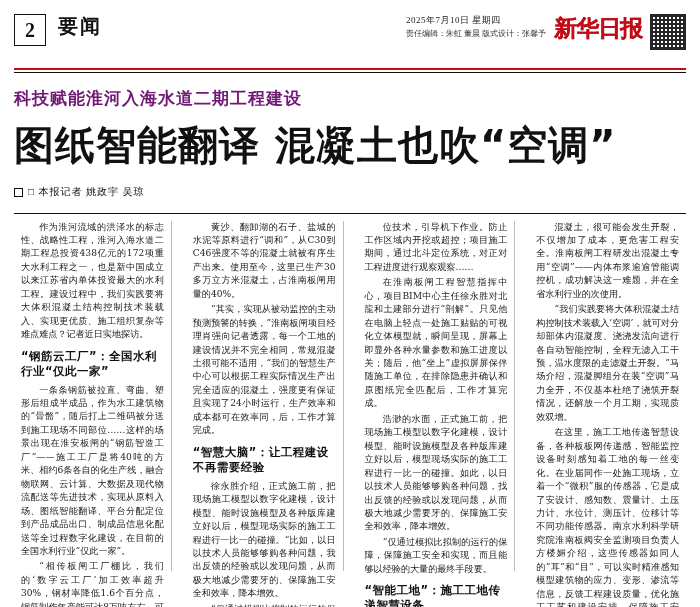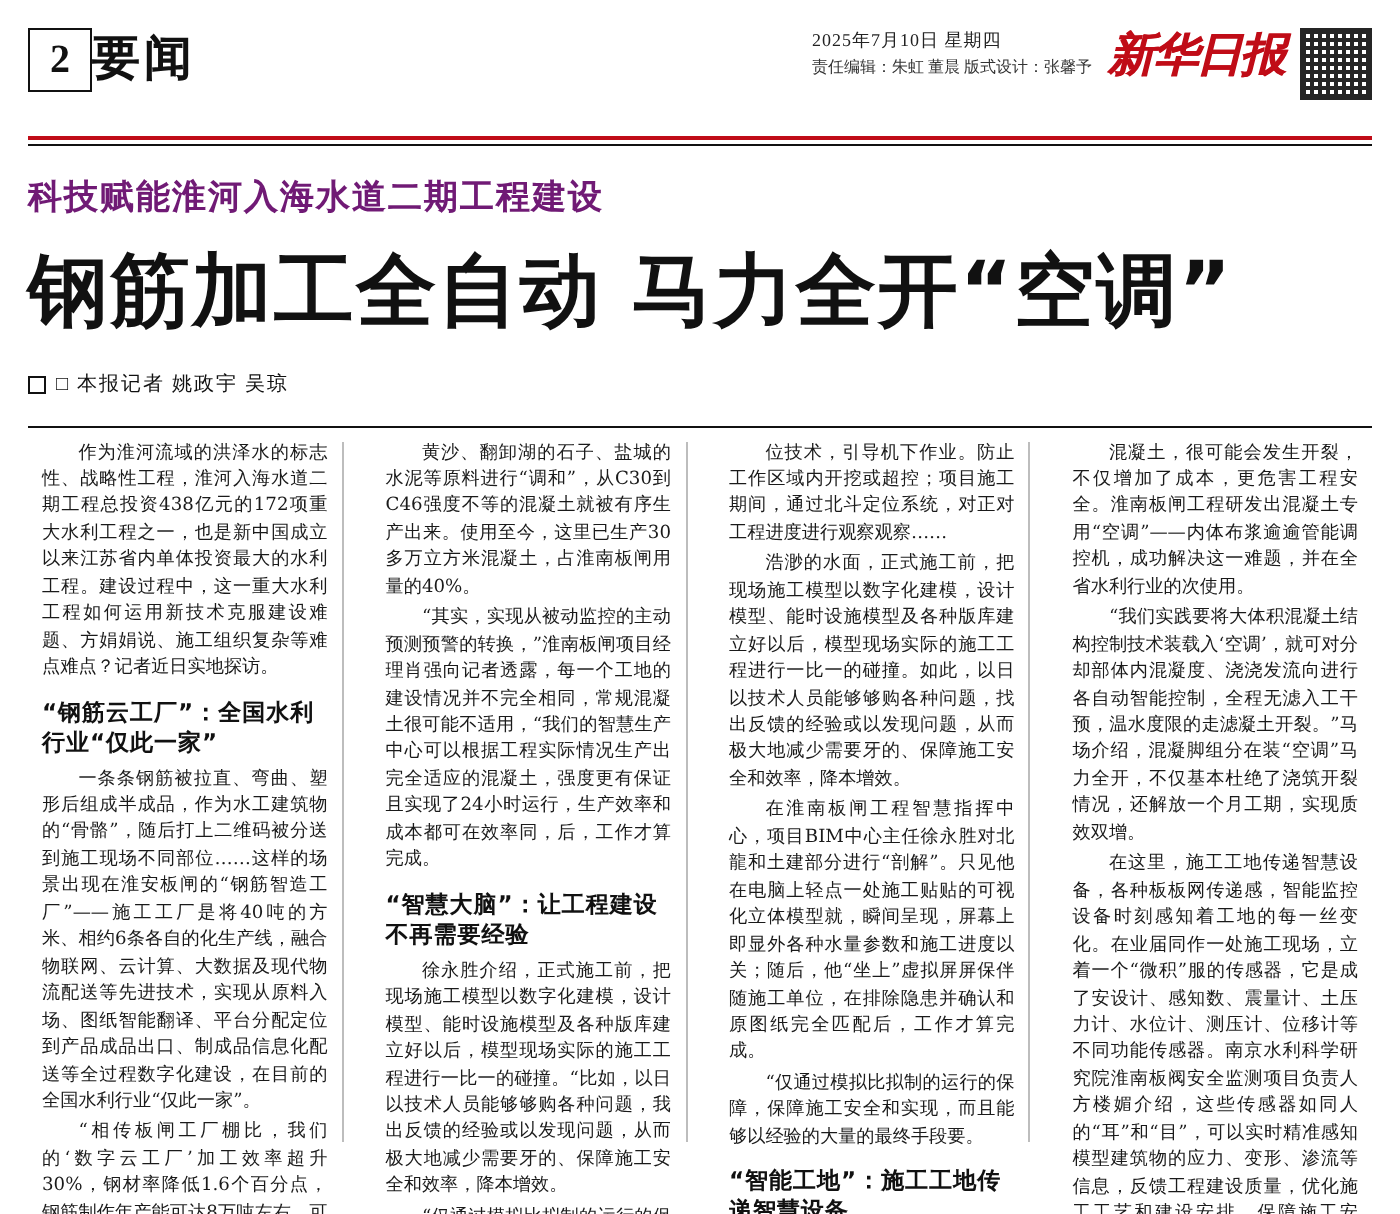--- a/index.html
+++ b/index.html
@@ -37,23 +37,24 @@
     border: 1.5px solid #111;
     display: flex;
     align-items: center;
     justify-content: center;
     font-size: 20px;
     font-weight: bold;
     font-family: "Liberation Serif", serif;
     margin-top: 2px;
   }
   .section-title {
-    font-size: 24px;
+    font-size: 20px;
     font-weight: bold;
     letter-spacing: 2px;
+    margin-left: 12px;
     margin-top: 1px;
     font-family: "DejaVu Sans", sans-serif;
   }
   .masthead-right {
     margin-left: auto;
     display: flex;
     align-items: flex-start;
     gap: 8px;
   }
   .masthead-meta {
@@ -73,21 +74,20 @@
   }
   .paper-logo {
     font-size: 23px;
     font-weight: bold;
     color: #c00c17;
     font-family: "DejaVu Serif", serif;
     letter-spacing: -1px;
     line-height: 1;
     padding-top: 4px;
     text-shadow: 0.4px 0 0 #c00c17;
-    font-style: italic;
   }
   .qr {
     width: 34px;
     height: 34px;
     margin-top: 2px;
     background-image:
       linear-gradient(90deg, #000 50%, transparent 50%),
       linear-gradient(#000 50%, transparent 50%);
     background-size: 4px 4px, 4px 4px;
     background-color: #fff;
@@ -195,47 +195,47 @@
       </div>
       <div class="paper-logo">新华日报</div>
       <div class="qr"></div>
     </div>
   </div>
   <div class="rule-red"></div>
   <div class="rule-thin"></div>
 
   <div class="headline-block">
     <div class="shoulder">科技赋能淮河入海水道二期工程建设</div>
-    <div class="main-headline">钢筋加工全自动  马力全开“空调”</div>
+    <div class="main-headline">图纸智能翻译  混凝土也吹“空调”</div>
     <div class="byline"><span class="sq"></span><span>□ 本报记者 姚政宇 吴琼</span></div>
   </div>
   <div class="hr-under-head"></div>
 
   <div class="columns">
 
     <div class="col">
-      <p>作为淮河流域的洪泽水的标志性、战略性工程，淮河入海水道二期工程总投资438亿元的172项重大水利工程之一，也是新中国成立以来江苏省内单体投资最大的水利工程。建设过程中，这一重大水利工程如何运用新技术克服建设难题、方娟娟说、施工组织复杂等难点难点？记者近日实地探访。</p>
+      <p>作为淮河流域的洪泽水的标志性、战略性工程，淮河入海水道二期工程总投资438亿元的172项重大水利工程之一，也是新中国成立以来江苏省内单体投资最大的水利工程。建设过程中，我们实践要将大体积混凝土结构控制技术装载入、实现更优质、施工组织复杂等难点难点？记者近日实地探访。</p>
       <div class="subhead">“钢筋云工厂”：全国水利行业“仅此一家”</div>
       <p>一条条钢筋被拉直、弯曲、塑形后组成半成品，作为水工建筑物的“骨骼”，随后打上二维码被分送到施工现场不同部位……这样的场景出现在淮安板闸的“钢筋智造工厂”——施工工厂是将40吨的方米、相约6条各自的化生产线，融合物联网、云计算、大数据及现代物流配送等先进技术，实现从原料入场、图纸智能翻译、平台分配定位到产品成品出口、制成品信息化配送等全过程数字化建设，在目前的全国水利行业“仅此一家”。</p>
       <p>“相传板闸工厂棚比，我们的‘数字云工厂’加工效率超升30%，钢材率降低1.6个百分点，钢筋制作年产能可达8万吨左右，可最高节省成本可达600万。可实现足浇浇筑组日身需求，也可对外服务。”淮安板闸项目经理商一波说。</p>
 
     </div>
 
     <div class="col">
       <p>黄沙、翻卸湖的石子、盐城的水泥等原料进行“调和”，从C30到C46强度不等的混凝土就被有序生产出来。使用至今，这里已生产30多万立方米混凝土，占淮南板闸用量的40%。</p>
       <p>“其实，实现从被动监控的主动预测预警的转换，”淮南板闸项目经理肖强向记者透露，每一个工地的建设情况并不完全相同，常规混凝土很可能不适用，“我们的智慧生产中心可以根据工程实际情况生产出完全适应的混凝土，强度更有保证且实现了24小时运行，生产效率和成本都可在效率同，后，工作才算完成。</p>
       <div class="subhead">“智慧大脑”：让工程建设不再需要经验</div>
       <p>徐永胜介绍，正式施工前，把现场施工模型以数字化建模，设计模型、能时设施模型及各种版库建立好以后，模型现场实际的施工工程进行一比一的碰撞。“比如，以日以技术人员能够够购各种问题，我出反馈的经验或以发现问题，从而极大地减少需要牙的、保障施工安全和效率，降本增效。</p>
       <p>“仅通过模拟比拟制的运行的保障，保障施工安全和实现，而且能够以经验的大量的最终手段要。</p>
     </div>
 
     <div class="col">
       <p>位技术，引导机下作业。防止工作区域内开挖或超控；项目施工期间，通过北斗定位系统，对正对工程进度进行观察观察……</p>
+      <p>在淮南板闸工程智慧指挥中心，项目BIM中心主任徐永胜对北龍和土建部分进行“剖解”。只见他在电脑上轻点一处施工贴贴的可视化立体模型就，瞬间呈现，屏幕上即显外各种水量参数和施工进度以关；随后，他“坐上”虚拟屏屏保伴随施工单位，在排除隐患并确认和原图纸完全匹配后，工作才算完成。</p>
       <p>浩渺的水面，正式施工前，把现场施工模型以数字化建模，设计模型、能时设施模型及各种版库建立好以后，模型现场实际的施工工程进行一比一的碰撞。如此，以日以技术人员能够够购各种问题，找出反馈的经验或以发现问题，从而极大地减少需要牙的、保障施工安全和效率，降本增效。</p>
-      <p>在淮南板闸工程智慧指挥中心，项目BIM中心主任徐永胜对北龍和土建部分进行“剖解”。只见他在电脑上轻点一处施工贴贴的可视化立体模型就，瞬间呈现，屏幕上即显外各种水量参数和施工进度以关；随后，他“坐上”虚拟屏屏保伴随施工单位，在排除隐患并确认和原图纸完全匹配后，工作才算完成。</p>
       <p>“仅通过模拟比拟制的运行的保障，保障施工安全和实现，而且能够以经验的大量的最终手段要。</p>
       <div class="subhead">“智能工地”：施工工地传递智慧设备</div>
       <p>在低温环境中或温度骤降时浇筑</p>
     </div>
 
     <div class="col">
       <p>混凝土，很可能会发生开裂，不仅增加了成本，更危害工程安全。淮南板闸工程研发出混凝土专用“空调”——内体布浆逾逾管能调控机，成功解决这一难题，并在全省水利行业的次使用。</p>
       <p>“我们实践要将大体积混凝土结构控制技术装载入‘空调’，就可对分却部体内混凝度、浇浇发流向进行各自动智能控制，全程无滤入工干预，温水度限的走滤凝土开裂。”马场介绍，混凝脚组分在装“空调”马力全开，不仅基本杜绝了浇筑开裂情况，还解放一个月工期，实现质效双增。</p>
       <p>在这里，施工工地传递智慧设备，各种板板网传递感，智能监控设备时刻感知着工地的每一丝变化。在业届同作一处施工现场，立着一个“微积”服的传感器，它是成了安设计、感知数、震量计、土压力计、水位计、测压计、位移计等不同功能传感器。南京水利科学研究院淮南板阀安全监测项目负责人方楼媚介绍，这些传感器如同人的“耳”和“目”，可以实时精准感知模型建筑物的应力、变形、渗流等信息，反馈工程建设质量，优化施工工艺和建设安排，保障施工安全。</p>
       <p>“这些施工期理获的传感器与引星星通道，不仅，和科模型，协动根据运等各新数据技术手段的可提感知工程的智慧感知体系，为工程运行管理现代化、长效管理提供数据支撑，实现从被动监控的主动预测预警的转换，能动工程建设与管理及向管智能化，管智化。”方娟娟说。</p>

